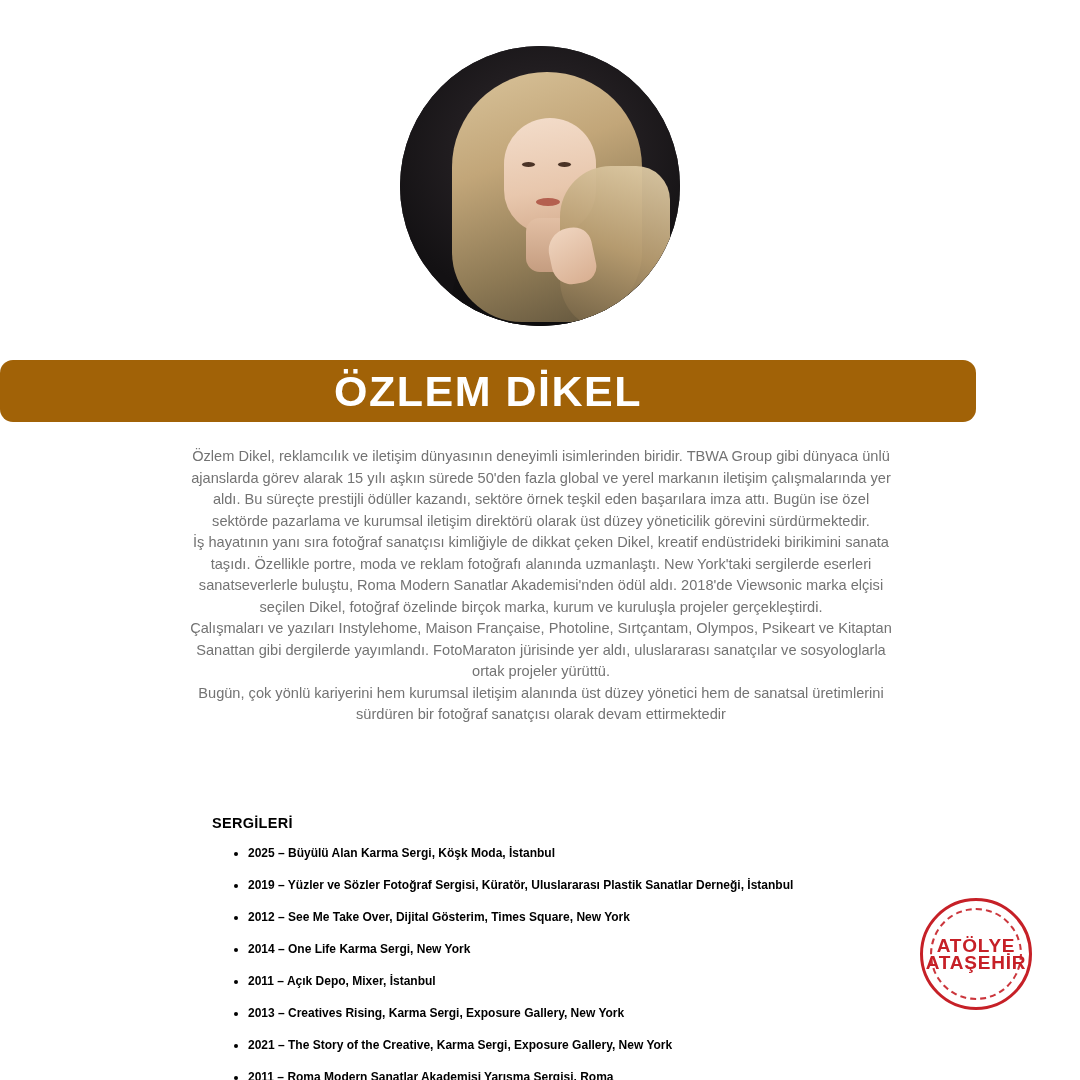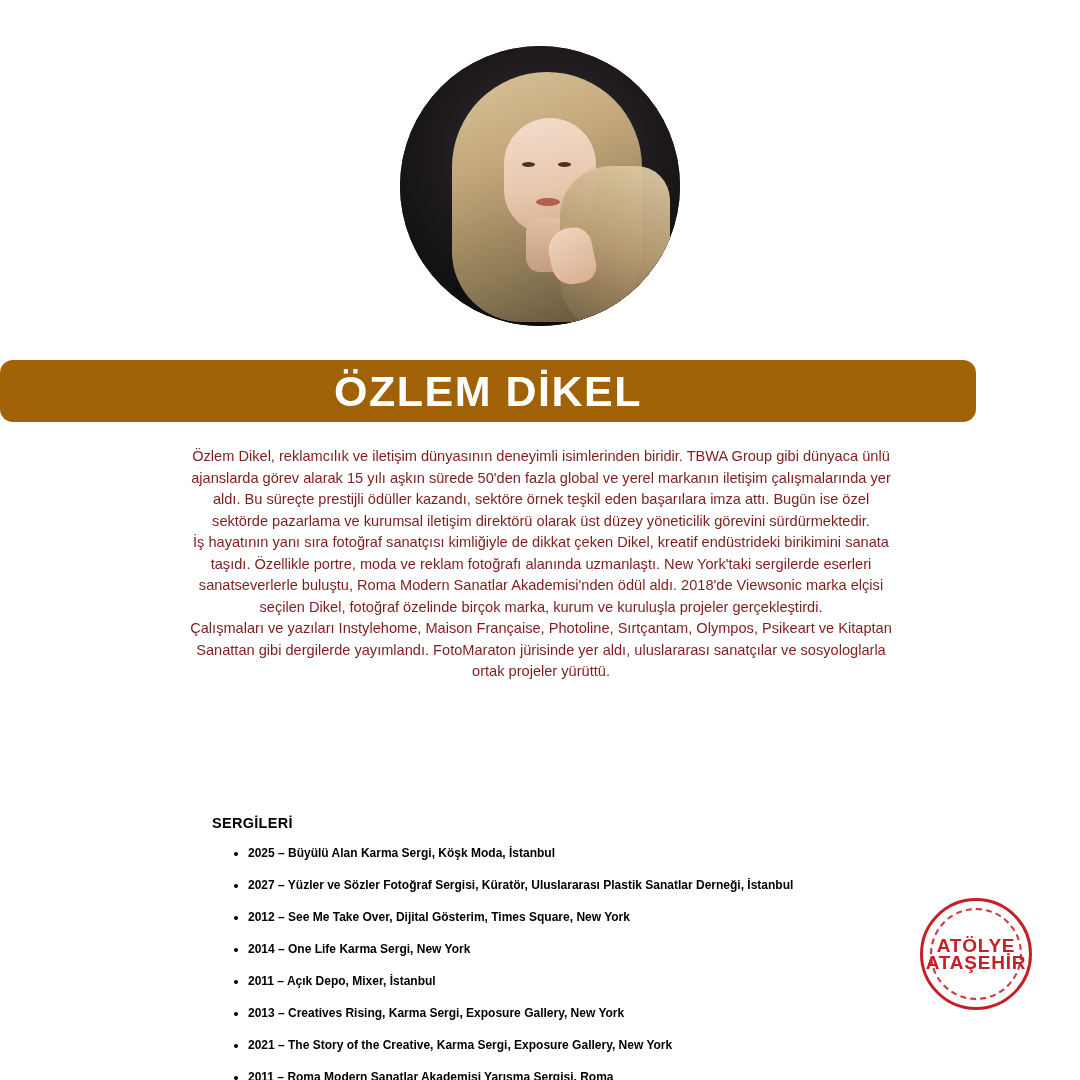--- a/index.html
+++ b/index.html
@@ -123,21 +123,21 @@
 
   
   .bio {
     position: absolute;
     top: 446px;
     left: 188px;
     width: 706px;
     text-align: center;
     font-size: 14.6px;
     line-height: 21.5px;
-    color: #7f1d1d;
+    color: #737373;
   }
   .bio p { margin: 0; }
 
   
   .exh {
     position: absolute;
     top: 815px;
     left: 212px;
     width: 760px;
   }
@@ -211,27 +211,28 @@
   </div>
 
   <div class="name-band">
     <h1>ÖZLEM DİKEL</h1>
   </div>
 
   <div class="bio">
     <p>Özlem Dikel, reklamcılık ve iletişim dünyasının deneyimli isimlerinden biridir. TBWA Group gibi dünyaca ünlü ajanslarda görev alarak 15 yılı aşkın sürede 50'den fazla global ve yerel markanın iletişim çalışmalarında yer aldı. Bu süreçte prestijli ödüller kazandı, sektöre örnek teşkil eden başarılara imza attı. Bugün ise özel sektörde pazarlama ve kurumsal iletişim direktörü olarak üst düzey yöneticilik görevini sürdürmektedir.</p>
     <p>İş hayatının yanı sıra fotoğraf sanatçısı kimliğiyle de dikkat çeken Dikel, kreatif endüstrideki birikimini sanata taşıdı. Özellikle portre, moda ve reklam fotoğrafı alanında uzmanlaştı. New York'taki sergilerde eserleri sanatseverlerle buluştu, Roma Modern Sanatlar Akademisi'nden ödül aldı. 2018'de Viewsonic marka elçisi seçilen Dikel, fotoğraf özelinde birçok marka, kurum ve kuruluşla projeler gerçekleştirdi.</p>
     <p>Çalışmaları ve yazıları Instylehome, Maison Française, Photoline, Sırtçantam, Olympos, Psikeart ve Kitaptan Sanattan gibi dergilerde yayımlandı. FotoMaraton jürisinde yer aldı, uluslararası sanatçılar ve sosyologlarla ortak projeler yürüttü.</p>
+    <p>Bugün, çok yönlü kariyerini hem kurumsal iletişim alanında üst düzey yönetici hem de sanatsal üretimlerini sürdüren bir fotoğraf sanatçısı olarak devam ettirmektedir</p>
   </div>
 
   <div class="exh">
     <div class="exh-title">SERGİLERİ</div>
     <ul>
       <li>2025 – Büyülü Alan Karma Sergi, Köşk Moda, İstanbul</li>
-      <li>2027 – Yüzler ve Sözler Fotoğraf Sergisi, Küratör, Uluslararası Plastik Sanatlar Derneği, İstanbul</li>
+      <li>2019 – Yüzler ve Sözler Fotoğraf Sergisi, Küratör, Uluslararası Plastik Sanatlar Derneği, İstanbul</li>
       <li>2012 – See Me Take Over, Dijital Gösterim, Times Square, New York</li>
       <li>2014 – One Life Karma Sergi, New York</li>
       <li>2011 – Açık Depo, Mixer, İstanbul</li>
       <li>2013 – Creatives Rising, Karma Sergi, Exposure Gallery, New York</li>
       <li>2021 – The Story of the Creative, Karma Sergi, Exposure Gallery, New York</li>
       <li>2011 – Roma Modern Sanatlar Akademisi Yarışma Sergisi, Roma</li>
       <li>2009 – Memleketimden İnsan Manzaraları, İFSAK, İstanbul</li>
     </ul>
   </div>
 

